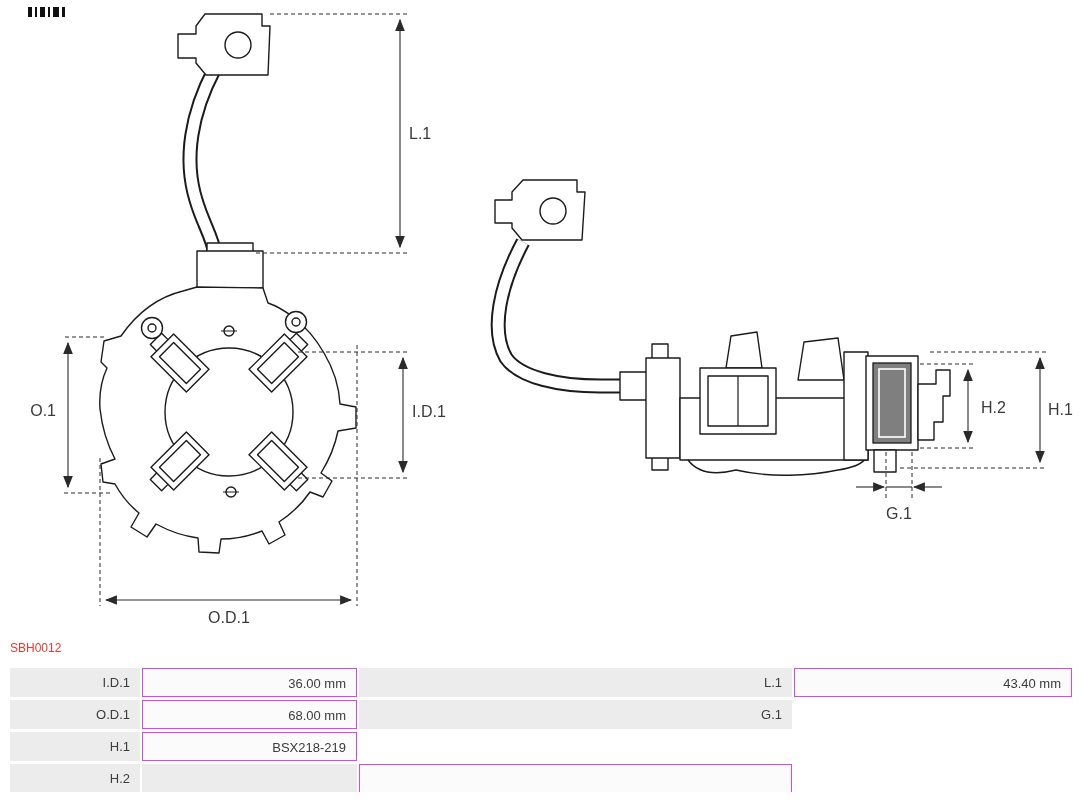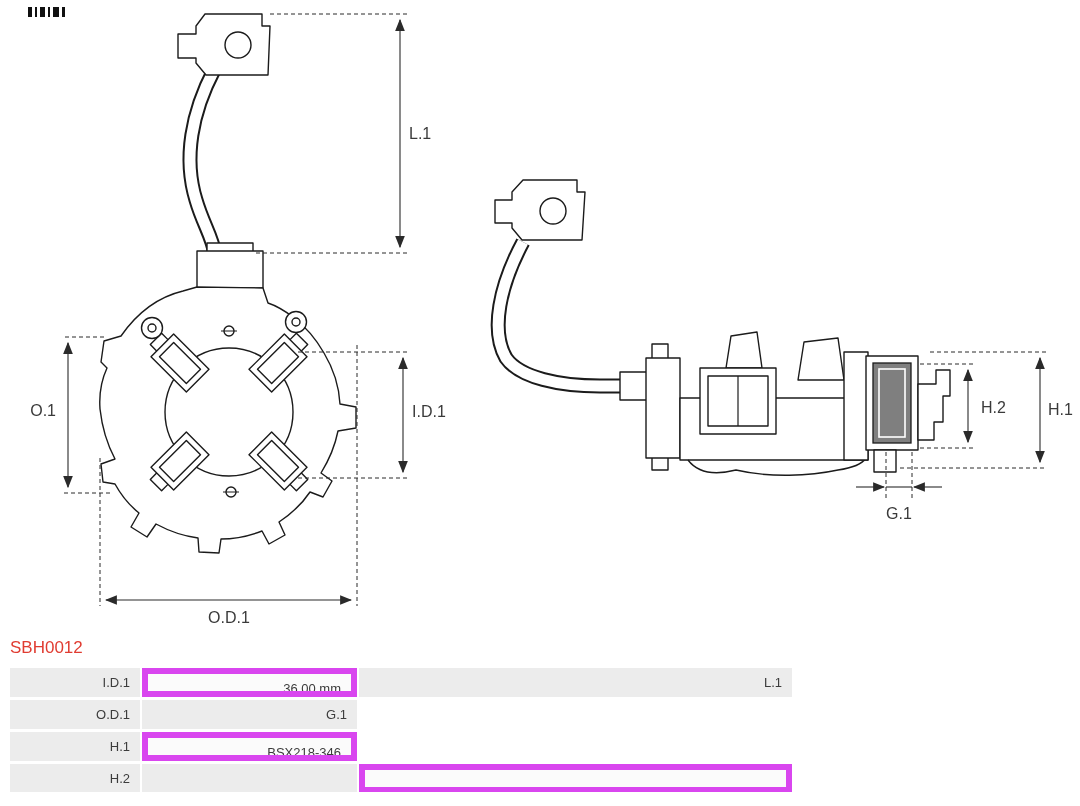--- a/index.html
+++ b/index.html
@@ -1,27 +1,27 @@
 <!DOCTYPE html>
 <html><head>
 <meta charset="utf-8">
 <style>
   html,body{margin:0;padding:0;background:#ffffff;}
   .page{position:relative;width:1080px;height:792px;background:#ffffff;overflow:hidden;
         font-family:"Liberation Sans",sans-serif;}
   svg{display:block;}
   svg text{font-family:"Liberation Sans",sans-serif;font-size:16px;fill:#3a3a3a;}
   .diagram-svg{position:absolute;left:0;top:0;}
-  .part-number{position:absolute;left:10px;top:638px;color:#e03c31;font-size:17px;line-height:20px;}
+  .part-number{position:absolute;left:10px;top:638px;color:#e03c31;font-size:12px;line-height:20px;}
   .spec-table{position:absolute;left:10px;top:668px;width:1060px;font-size:13px;color:#3c3c3c;}
   .spec-row{display:grid;grid-template-columns:130px 215px 433px 278px;column-gap:2px;margin-bottom:3px;}
   .cell{height:29px;line-height:29px;text-align:right;padding-right:10px;box-sizing:border-box;
         white-space:nowrap;overflow:hidden;}
   .lbl{background:#ececec;}
-  .val{background:#fbfbfb;border:6px solid #d946ef;}
+  .val{background:#fbfbfb;border:1px solid #d946ef;}
   .line{stroke:#1b1b1b;stroke-width:1.4;fill:#ffffff;stroke-linejoin:round;}
   .nofill{fill:none;}
   .dash{stroke:#2a2a2a;stroke-width:1;fill:none;stroke-dasharray:4 3;}
   .dim{stroke:#2a2a2a;stroke-width:1.1;fill:none;}
 </style>
 </head>
 <body>
 
 <div class="page">
 
@@ -204,28 +204,30 @@
     </g>
   </svg>
 
   <div class="part-number">SBH0012</div>
 
   <div class="spec-table">
     <div class="spec-row">
       <div class="cell lbl">I.D.1</div>
       <div class="cell val">36.00 mm</div>
       <div class="cell lbl">L.1</div>
+      <div class="cell val">43.40 mm</div>
     </div>
     <div class="spec-row">
       <div class="cell lbl">O.D.1</div>
+      <div class="cell val">68.00 mm</div>
       <div class="cell lbl">G.1</div>
     </div>
     <div class="spec-row">
       <div class="cell lbl">H.1</div>
-      <div class="cell val">BSX218-346</div>
+      <div class="cell val">BSX218-219</div>
     </div>
     <div class="spec-row">
       <div class="cell lbl">H.2</div>
       <div class="cell lbl"></div>
       <div class="cell val"></div>
     </div>
   </div>
 
 </div>
 

